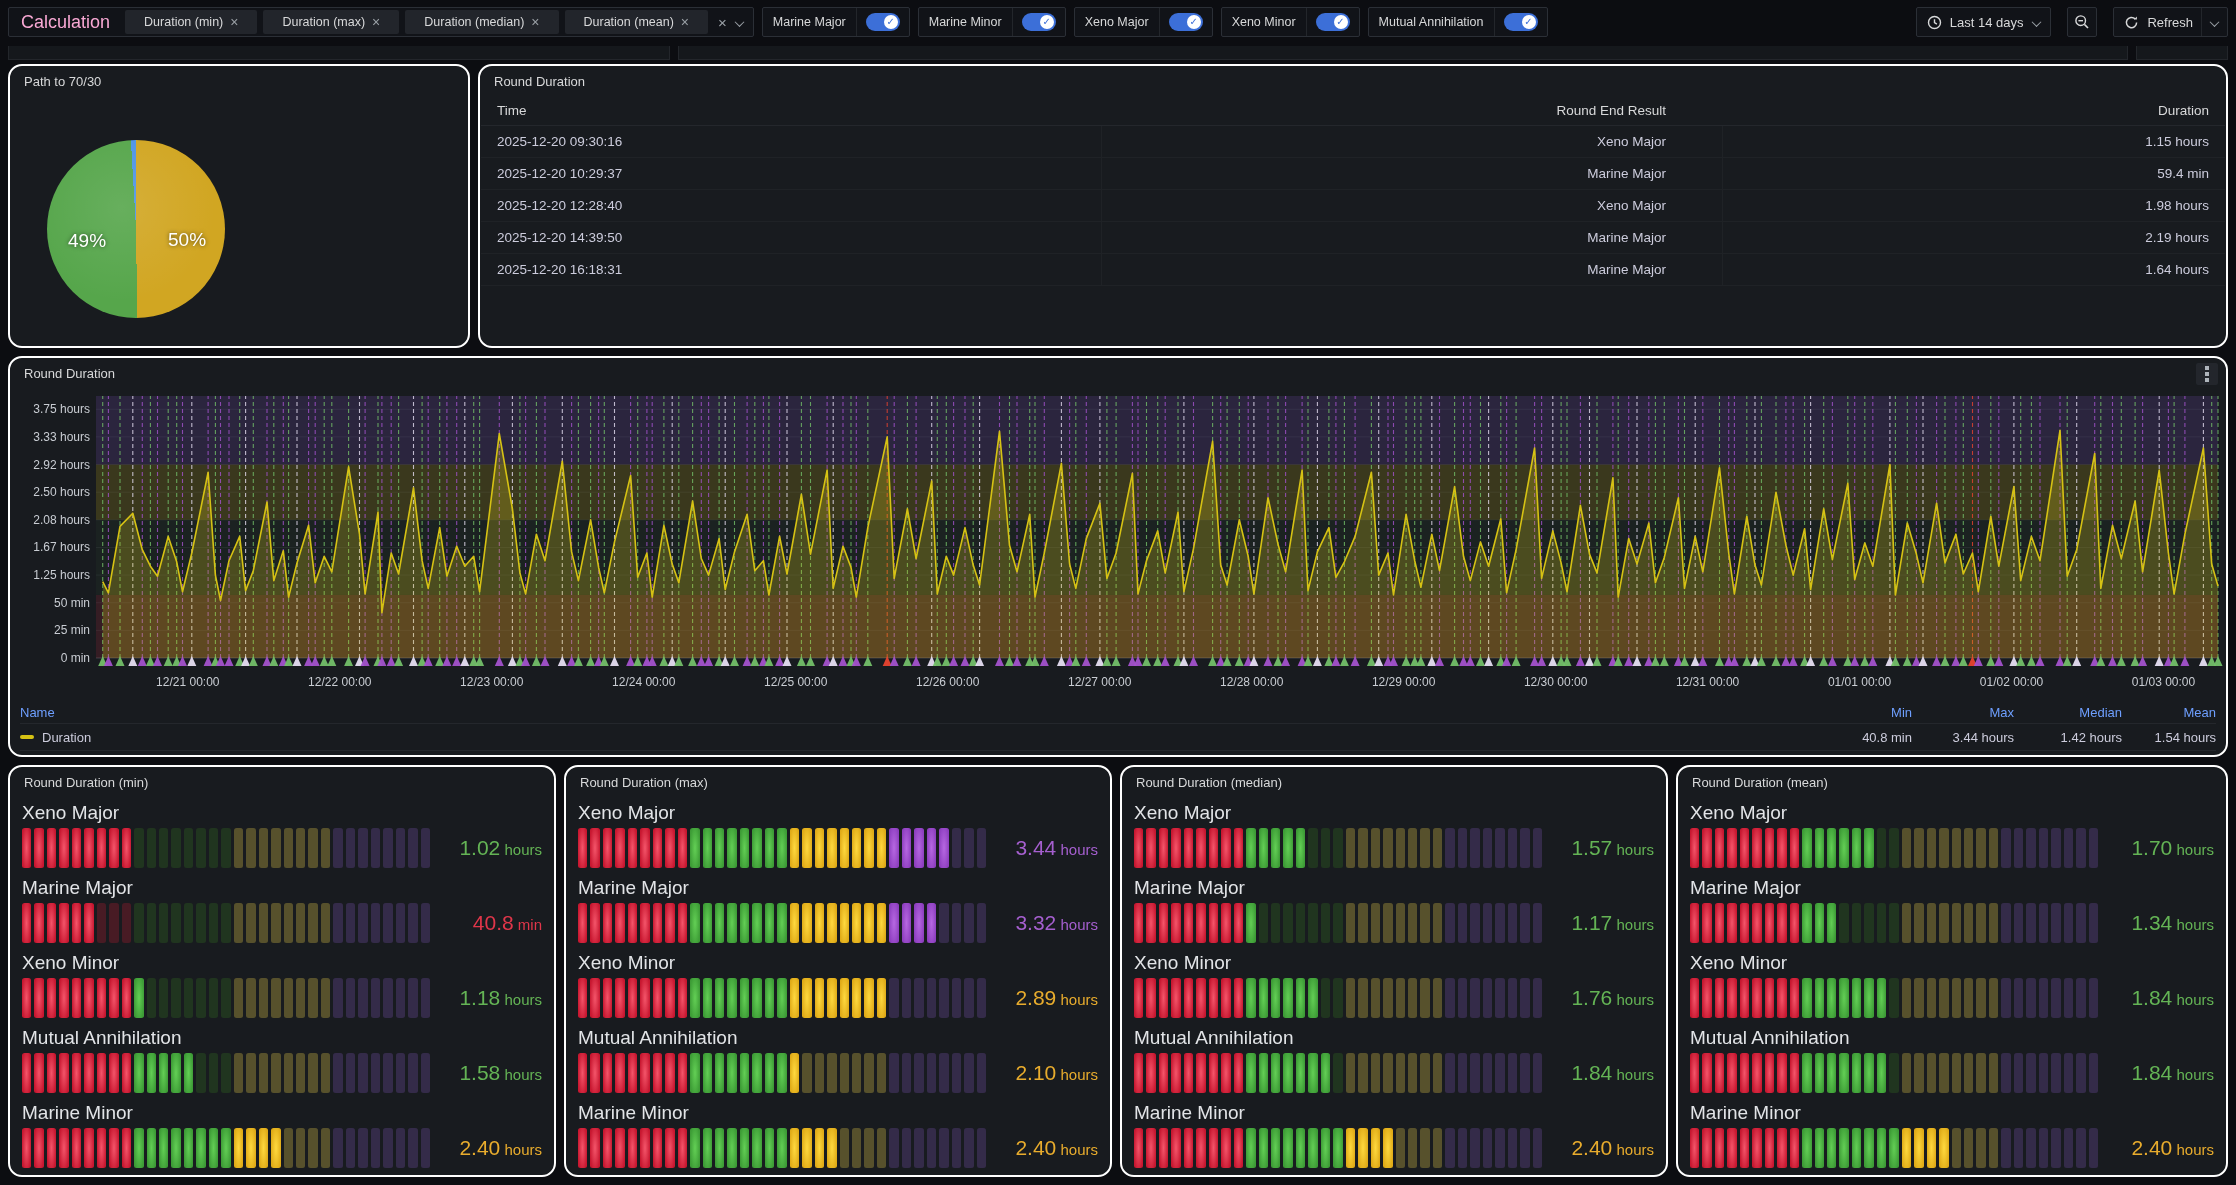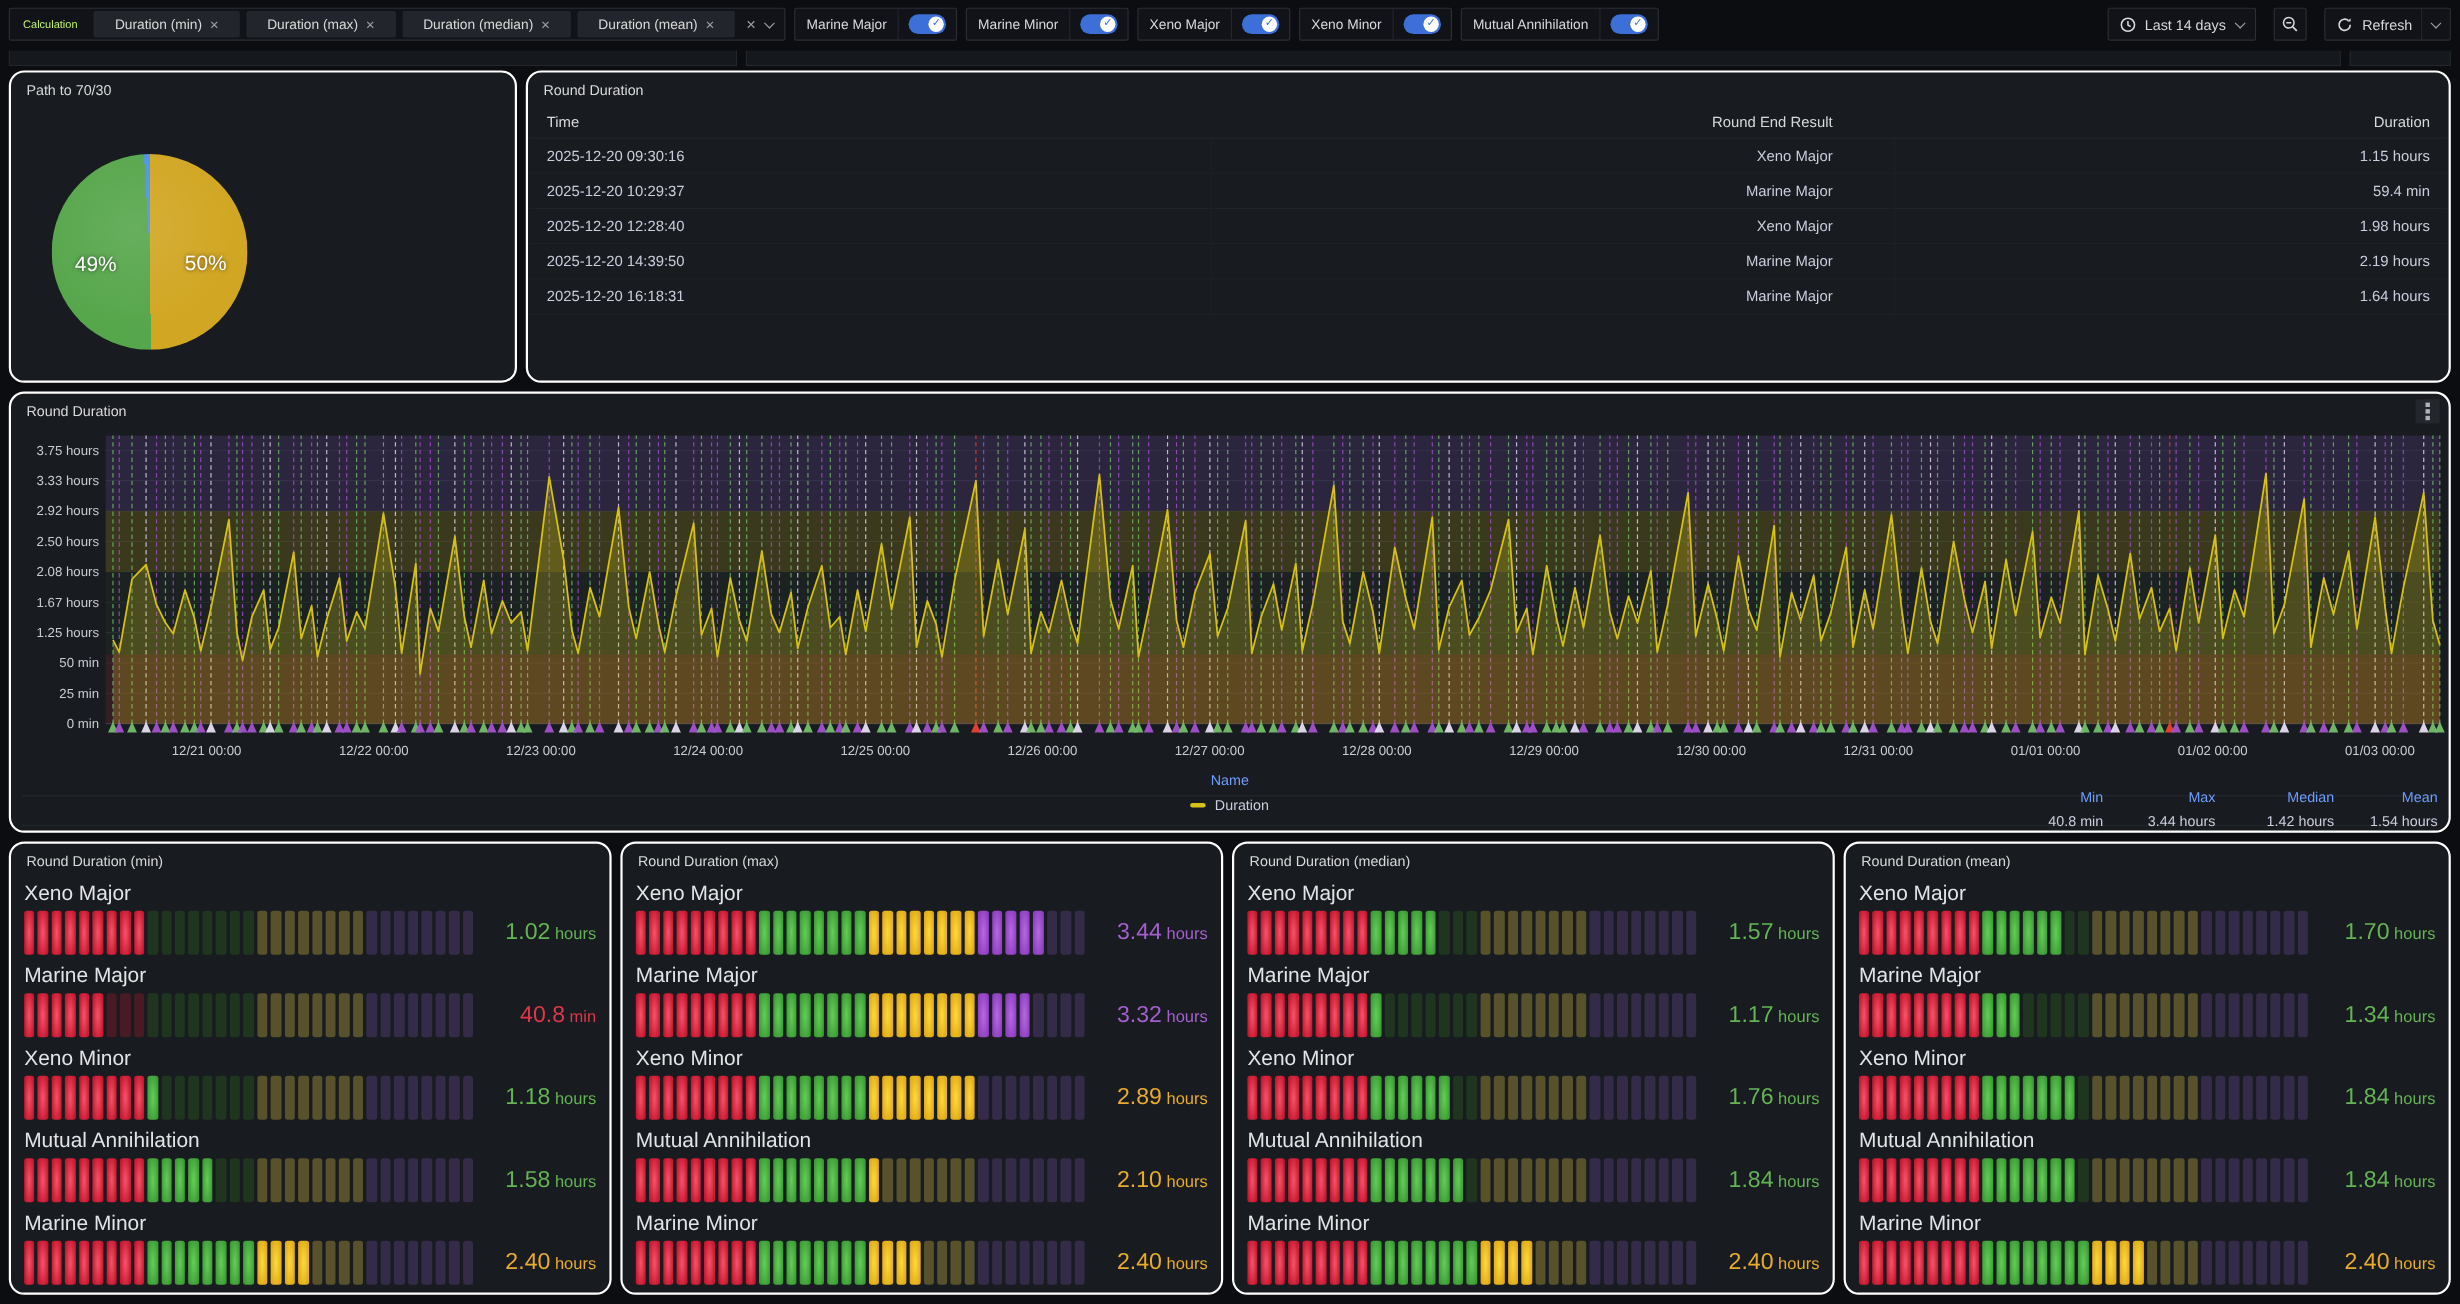--- a/index.html
+++ b/index.html
@@ -4,21 +4,21 @@
 <style>
   * { margin:0; padding:0; box-sizing:border-box; }
   html,body { background:#0c0d11; }
   body { font-family:"Liberation Sans", sans-serif; color:#ccccdc; }
   #app { position:relative; width:2236px; height:1185px; background:#0c0d11; overflow:hidden; }
 
   
   .toolbar { position:absolute; left:0; top:0; width:2236px; height:44px; display:flex; align-items:center; padding:0 8px; gap:8px; }
   .toolbar-right { margin-left:auto; display:flex; gap:16px; align-items:flex-start;padding-left:32px; }
   .tb-box { display:inline-flex; align-items:center; height:30px; border:1px solid #2b2f36; border-radius:2px; background:#111318; }
-  .var-label { padding:0 12px; font-size:10px; color:#bef264; }
+  .var-label { padding:0 12px; font-size:18px; color:#f9a8d4; }
   .chip { display:inline-flex; align-items:center; gap:7px; height:24px; margin:0 3px; padding:0 19px; background:#22252b; border-radius:2px; font-size:12.5px; color:#d8d9da; cursor:pointer; }
   .chip .x { color:#9aa0a6; font-size:14px; line-height:1; }
   .clear-x { padding:0 7px; color:#9aa0a6; font-size:15px; cursor:pointer; }
   .caret { width:7px; height:7px; border-right:1.5px solid #9aa0a6; border-bottom:1.5px solid #9aa0a6; transform:rotate(45deg) translate(-1px,-1px); display:inline-block; }
   .tgl-group { display:inline-flex; align-items:stretch; height:30px; border:1px solid #2b2f36; border-radius:2px; background:#111318; }
   .tgl-label { display:flex; align-items:center; padding:0 10px; font-size:12.5px; color:#d8d9da; border-right:1px solid #23262b; }
   .tgl-holder { display:flex; align-items:center; padding:0 9px; }
   .pill { position:relative; width:34px; height:18px; border-radius:9px; background:#3c6fd8; cursor:pointer; }
   .pill .knob { position:absolute; right:2px; top:2px; width:14px; height:14px; border-radius:50%; background:#fff; color:#3c6fd8; font-size:10px; line-height:14px; text-align:center; }
   .icon-btn { width:30px; justify-content:center; cursor:pointer; }
@@ -46,21 +46,21 @@
   .trow { display:flex; height:32px; align-items:center; border-bottom:1px solid #1f2226;gap:40px; }
   .trow.hdr { height:30px; border-bottom:1px solid #24272c; font-weight:500; color:#d8d9da; }
   .tc { padding:0 16px; overflow:hidden; white-space:nowrap; height:100%; display:flex; align-items:center; }
   .tc.c0 { width:580px; }
   .tc.c1 { width:581px; justify-content:flex-end; border-left:1px solid #1f2226; }
   .tc.c2 { flex:1; justify-content:flex-end; border-left:1px solid #1f2226; }
   .trow.hdr .tc { border-left-color:transparent; }
 
   
   .ts-legend { position:absolute; left:10px; right:10px; top:344px; font-size:13px; }
-  .ts-lrow { display:flex; align-items:center; height:21px;flex-direction:column; }
+  .ts-lrow { display:flex; align-items:center; height:21px; }
   .ts-lrow .left { display:flex; align-items:center; gap:8px; }
   .ts-hsep { height:1px; background:#24272c; }
   .ts-cols { margin-left:auto; display:flex; }
   .ts-col { text-align:right; }
   .ts-col.w0{width:92px} .ts-col.w1{width:102px} .ts-col.w2{width:108px} .ts-col.w3{width:94px}
   .blue { color:#6e9fff; font-weight:500; }
   .lsw { width:14px; height:4px; border-radius:2px; background:#d6c214; }
   .kebab { position:absolute; right:8px; top:5px; width:22px; height:22px; border-radius:2px; background:#23262c; display:flex; flex-direction:column; align-items:center; justify-content:center; gap:2.5px; cursor:pointer; }
   .kebab i { width:3.5px; height:3.5px; background:#aeb4bb; display:block; }
 

